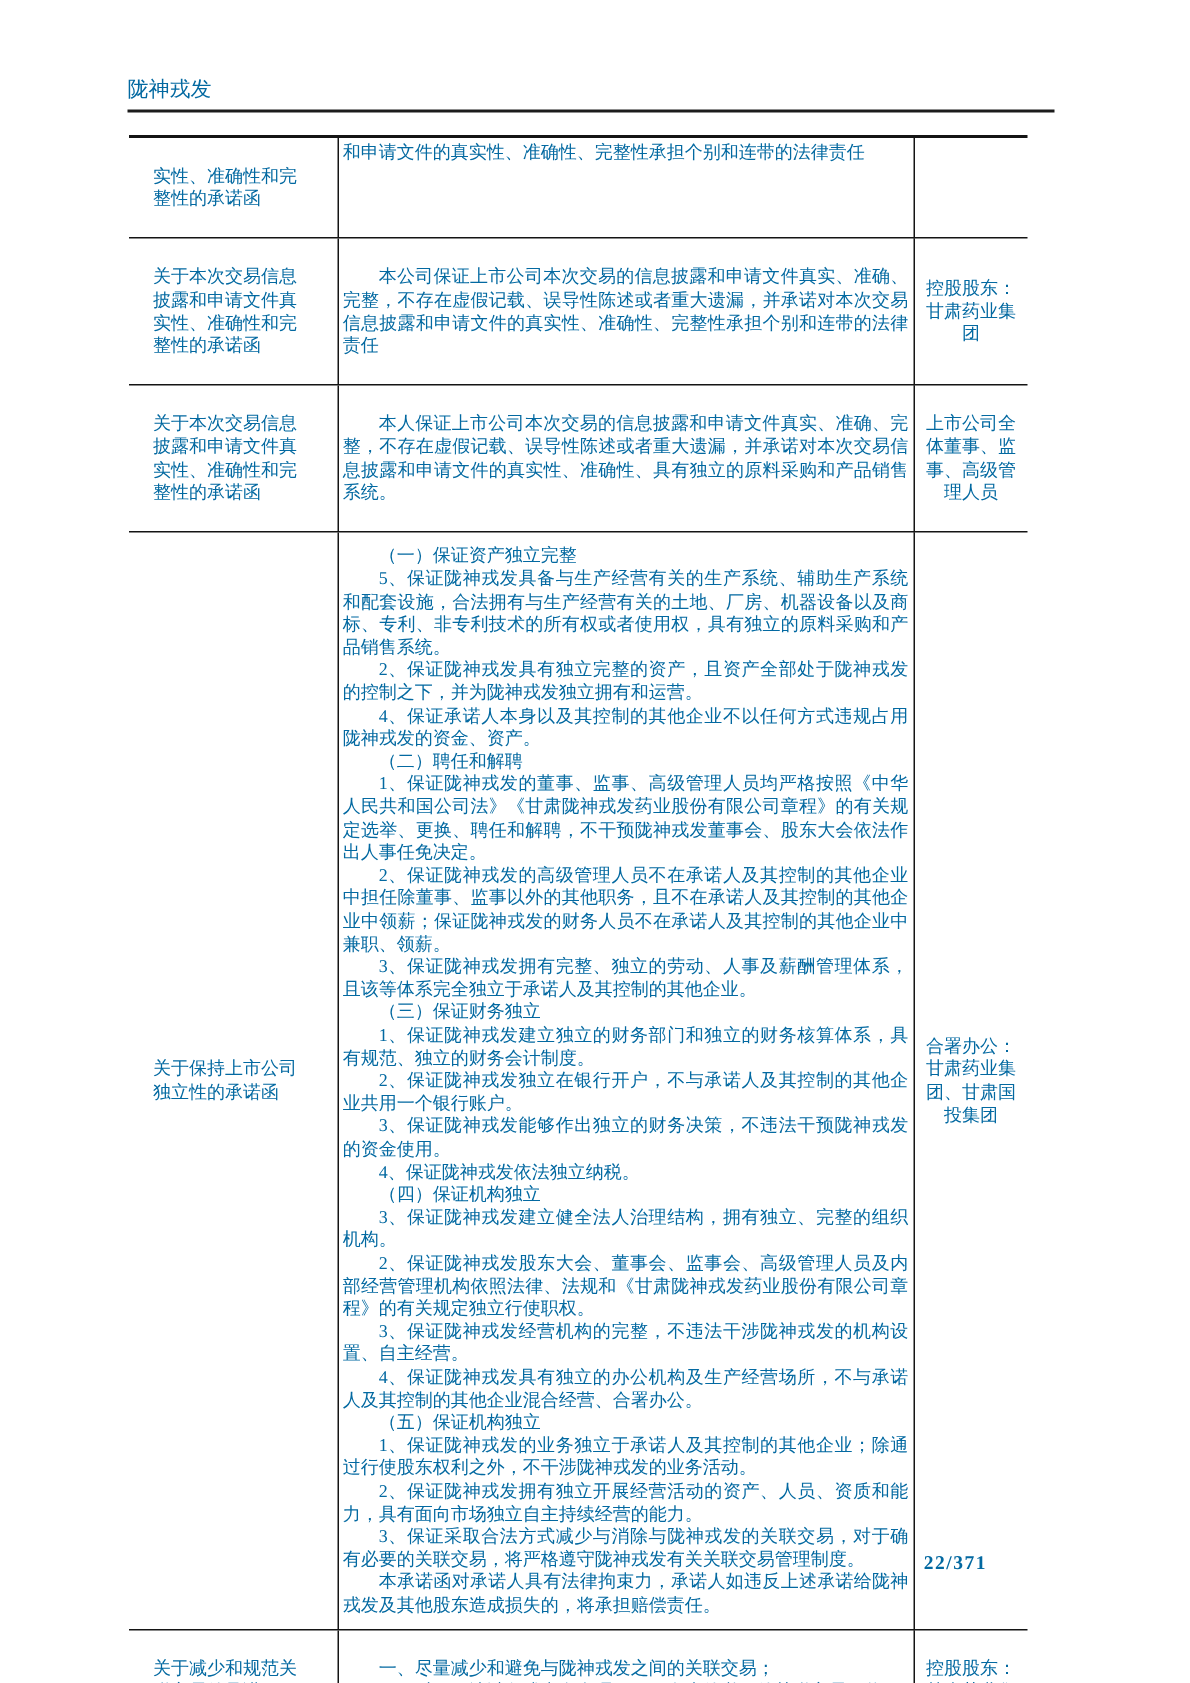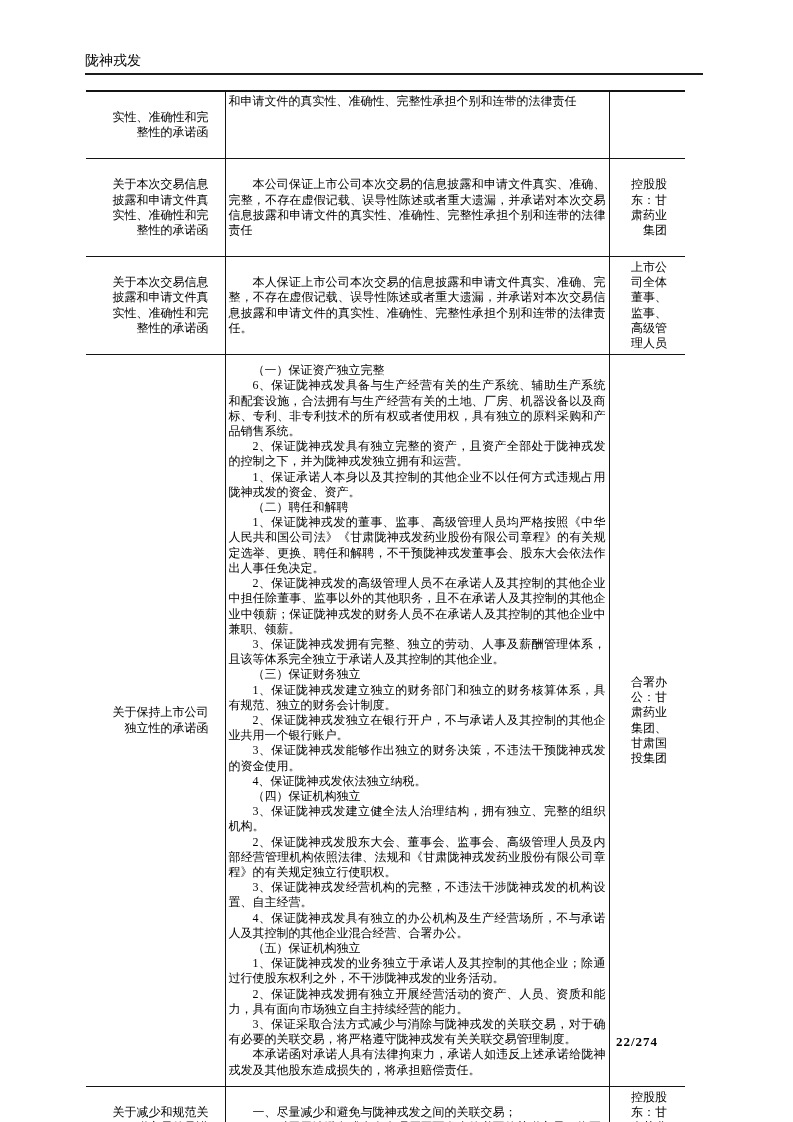--- a/index.html
+++ b/index.html
@@ -1,21 +1,21 @@
 <!DOCTYPE html>
 <html><head>
 <meta charset="utf-8">
 <style>
   html,body{margin:0;padding:0;background:#ffffff;}
   .page{
     position:relative;
     width:793px;height:1122px;
     background:#ffffff;
     font-family:"Liberation Serif","DejaVu Serif",serif;
-    color:#000000;
+    color:#0369a1;
     overflow:hidden;
     border-radius:15px;
   }
   
   .hdr{
     position:absolute;left:85px;top:52px;width:618px;
     display:flex;justify-content:space-between;align-items:flex-end;
     border-bottom:2px solid #1c1c1c;
     padding-bottom:3px;
     font-size:14px;line-height:18px;white-space:nowrap;
@@ -29,33 +29,33 @@
     font-size:12px;
   }
   td{
     border-top:1px solid #141414;
     border-bottom:1px solid #141414;
     vertical-align:middle;
     line-height:15.2px;
     overflow:hidden;
   }
   td.c1{
-    text-align:right;
+    text-align:left;
     padding:18px 16px;
   }
   td.c2{
     border-left:1.5px solid #141414;
     border-right:1.5px solid #141414;
     text-align:justify;
     padding:2px 3px;
     margin-top:32px;
   }
   td.c3{
-    text-align:right;
-    padding:2px 18px;
+    text-align:center;
+    padding:2px 3px;
   }
   td.c2 p{margin:0;text-indent:2em;}
   td.c2.noindent p{text-indent:0;}
   td.vtop{vertical-align:top;}
   
   .pageno{
     position:absolute;top:1034px;right:135px;
     font-size:13px;font-weight:bold;
     letter-spacing:1px;
   }
@@ -86,31 +86,31 @@
       <tr style="height:66px">
         <td class="c1">关于本次交易信息披露和申请文件真实性、准确性和完整性的承诺函</td>
         <td class="c2">
             <p>本公司保证上市公司本次交易的信息披露和申请文件真实、准确、完整，不存在虚假记载、误导性陈述或者重大遗漏，并承诺对本次交易信息披露和申请文件的真实性、准确性、完整性承担个别和连带的法律责任</p>
           </td>
         <td class="c3">控股股东：甘肃药业集团</td>
       </tr>
       <tr style="height:62px">
         <td class="c1">关于本次交易信息披露和申请文件真实性、准确性和完整性的承诺函</td>
         <td class="c2">
-            <p>本人保证上市公司本次交易的信息披露和申请文件真实、准确、完整，不存在虚假记载、误导性陈述或者重大遗漏，并承诺对本次交易信息披露和申请文件的真实性、准确性、完整性承担个别和连带的法律责任。</p>
+            <p>本人保证上市公司本次交易的信息披露和申请文件真实、准确、完整，不存在虚假记载、误导性陈述或者重大遗漏，并承诺对本次交易信息披露和申请文件的真实性、准确性、具有独立的原料采购和产品销售系统。</p>
           </td>
         <td class="c3">上市公司全体董事、监事、高级管理人员</td>
       </tr>
       <tr style="height:732px">
         <td class="c1">关于保持上市公司独立性的承诺函</td>
         <td class="c2">
             <p>（一）保证资产独立完整</p>
-            <p>6、保证陇神戎发具备与生产经营有关的生产系统、辅助生产系统和配套设施，合法拥有与生产经营有关的土地、厂房、机器设备以及商标、专利、非专利技术的所有权或者使用权，具有独立的原料采购和产品销售系统。</p>
+            <p>5、保证陇神戎发具备与生产经营有关的生产系统、辅助生产系统和配套设施，合法拥有与生产经营有关的土地、厂房、机器设备以及商标、专利、非专利技术的所有权或者使用权，具有独立的原料采购和产品销售系统。</p>
             <p>2、保证陇神戎发具有独立完整的资产，且资产全部处于陇神戎发的控制之下，并为陇神戎发独立拥有和运营。</p>
-            <p>1、保证承诺人本身以及其控制的其他企业不以任何方式违规占用陇神戎发的资金、资产。</p>
+            <p>4、保证承诺人本身以及其控制的其他企业不以任何方式违规占用陇神戎发的资金、资产。</p>
             <p>（二）聘任和解聘</p>
             <p>1、保证陇神戎发的董事、监事、高级管理人员均严格按照《中华人民共和国公司法》《甘肃陇神戎发药业股份有限公司章程》的有关规定选举、更换、聘任和解聘，不干预陇神戎发董事会、股东大会依法作出人事任免决定。</p>
             <p>2、保证陇神戎发的高级管理人员不在承诺人及其控制的其他企业中担任除董事、监事以外的其他职务，且不在承诺人及其控制的其他企业中领薪；保证陇神戎发的财务人员不在承诺人及其控制的其他企业中兼职、领薪。</p>
             <p>3、保证陇神戎发拥有完整、独立的劳动、人事及薪酬管理体系，且该等体系完全独立于承诺人及其控制的其他企业。</p>
             <p>（三）保证财务独立</p>
             <p>1、保证陇神戎发建立独立的财务部门和独立的财务核算体系，具有规范、独立的财务会计制度。</p>
             <p>2、保证陇神戎发独立在银行开户，不与承诺人及其控制的其他企业共用一个银行账户。</p>
             <p>3、保证陇神戎发能够作出独立的财务决策，不违法干预陇神戎发的资金使用。</p>
             <p>4、保证陇神戎发依法独立纳税。</p>
             <p>（四）保证机构独立</p>
@@ -130,15 +130,15 @@
         <td class="c1">关于减少和规范关联交易的承诺</td>
         <td class="c2">
             <p>一、尽量减少和避免与陇神戎发之间的关联交易；</p>
             <p>二、对于无法避免或者有合理原因而发生的必要的关联交易，将严</p>
           </td>
         <td class="c3">控股股东：甘肃药业集</td>
       </tr>
     </tbody>
   </table>
 
-  <div class="pageno">22/274</div>
+  <div class="pageno">22/371</div>
 
 </div>
 
 </body></html>

